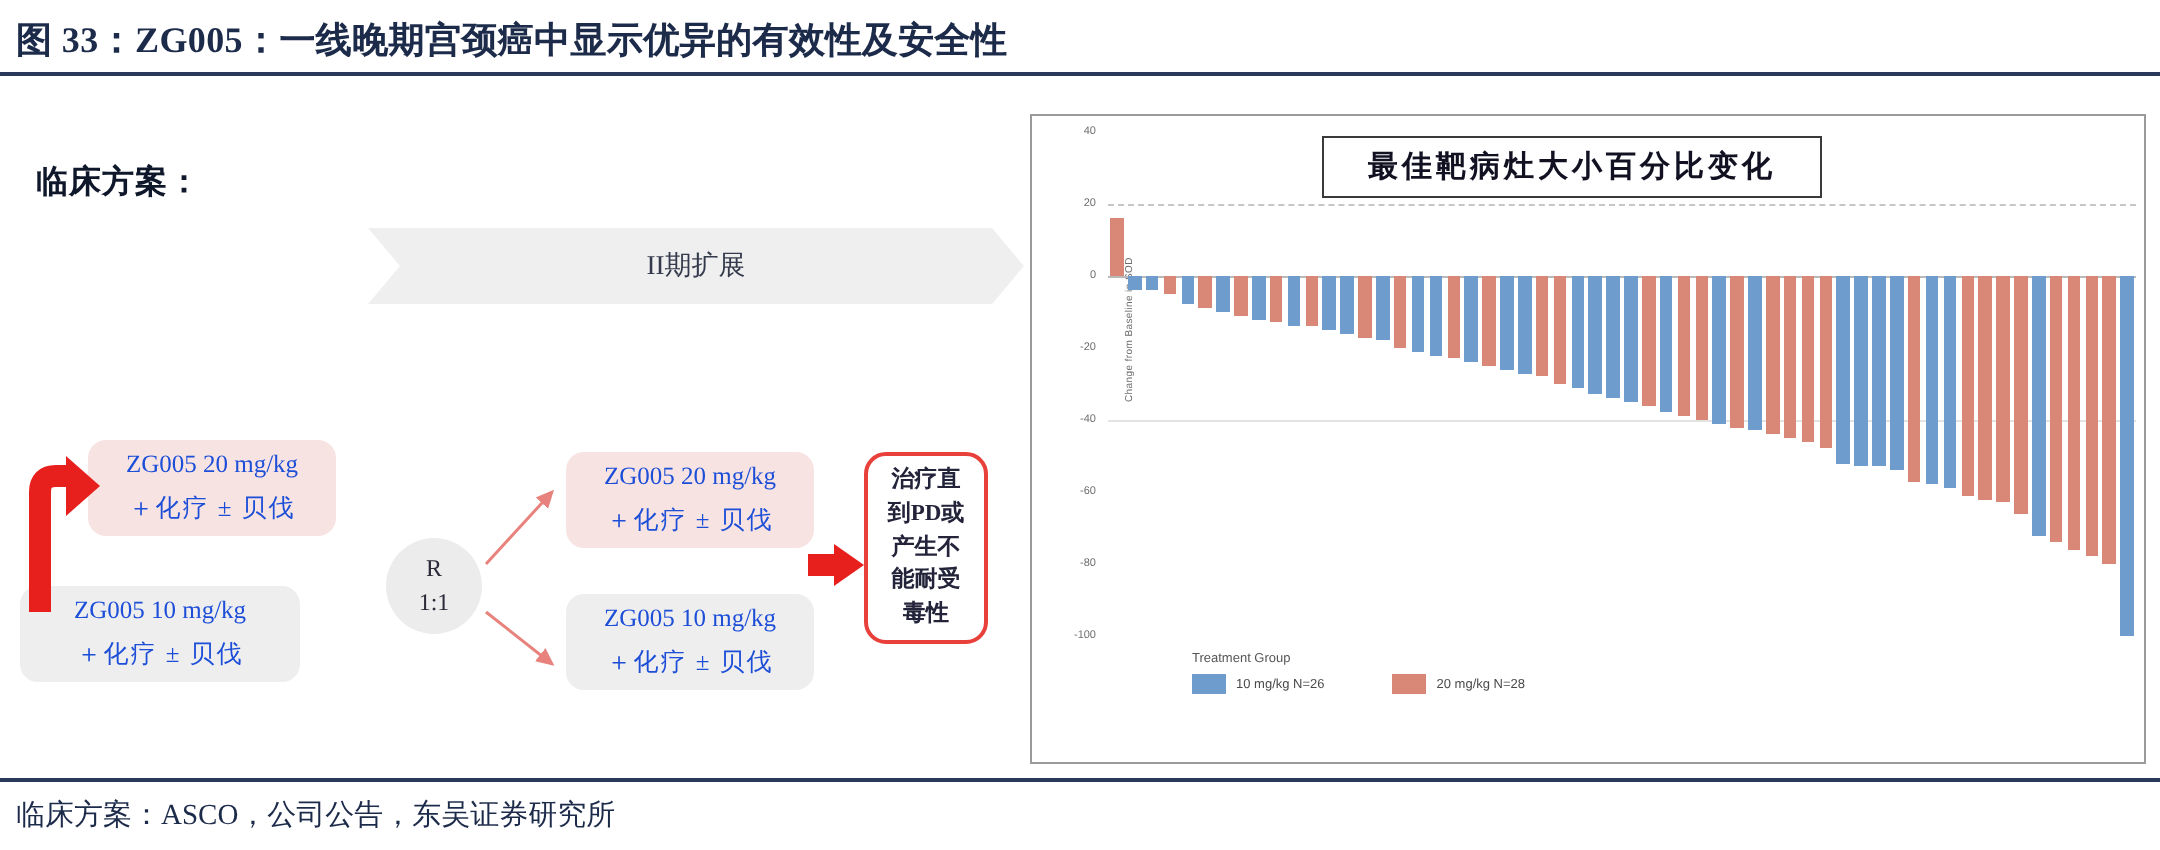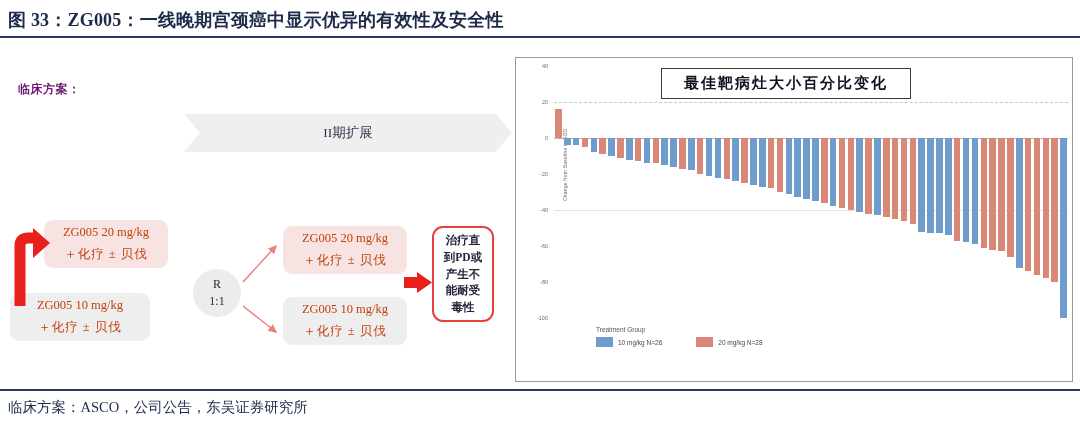--- a/index.html
+++ b/index.html
@@ -61,22 +61,22 @@
     position: absolute;
     left: 0; top: 44px;
     width: 512px;
     height: 342px;
   }
   .diagram-heading {
     position: absolute;
     left: 18px; top: 37px;
     font-family: "Liberation Serif", serif;
     font-weight: bold;
-    font-size: 12px;
-    color: #701a75;
+    font-size: 16px;
+    color: #0f172a;
     letter-spacing: 0.5px;
   }
 
   
   .chevron {
     position: absolute;
     height: 38px;
     background: #efefef;
     display: flex;
     align-items: center;
@@ -98,21 +98,21 @@
   .txbox {
     position: absolute;
     box-sizing: border-box;
     border-radius: 9px;
     display: flex;
     flex-direction: column;
     align-items: center;
     justify-content: center;
     font-family: "Liberation Serif", serif;
     font-size: 12.5px;
-    color: #c2410c;
+    color: #1d4ed8;
     line-height: 1.75;
     text-align: center;
   }
   .txbox.pink { background: #f7e4e2; }
   .txbox.grey { background: #eeeeee; }
 
   .box-p1-20 { left: 44px;  top: 176px; width: 124px; height: 48px; }
   .box-p1-10 { left: 10px;  top: 249px; width: 140px; height: 48px; }
   .box-p2-20 { left: 283px; top: 182px; width: 124px; height: 48px; }
   .box-p2-10 { left: 283px; top: 253px; width: 124px; height: 48px; }

